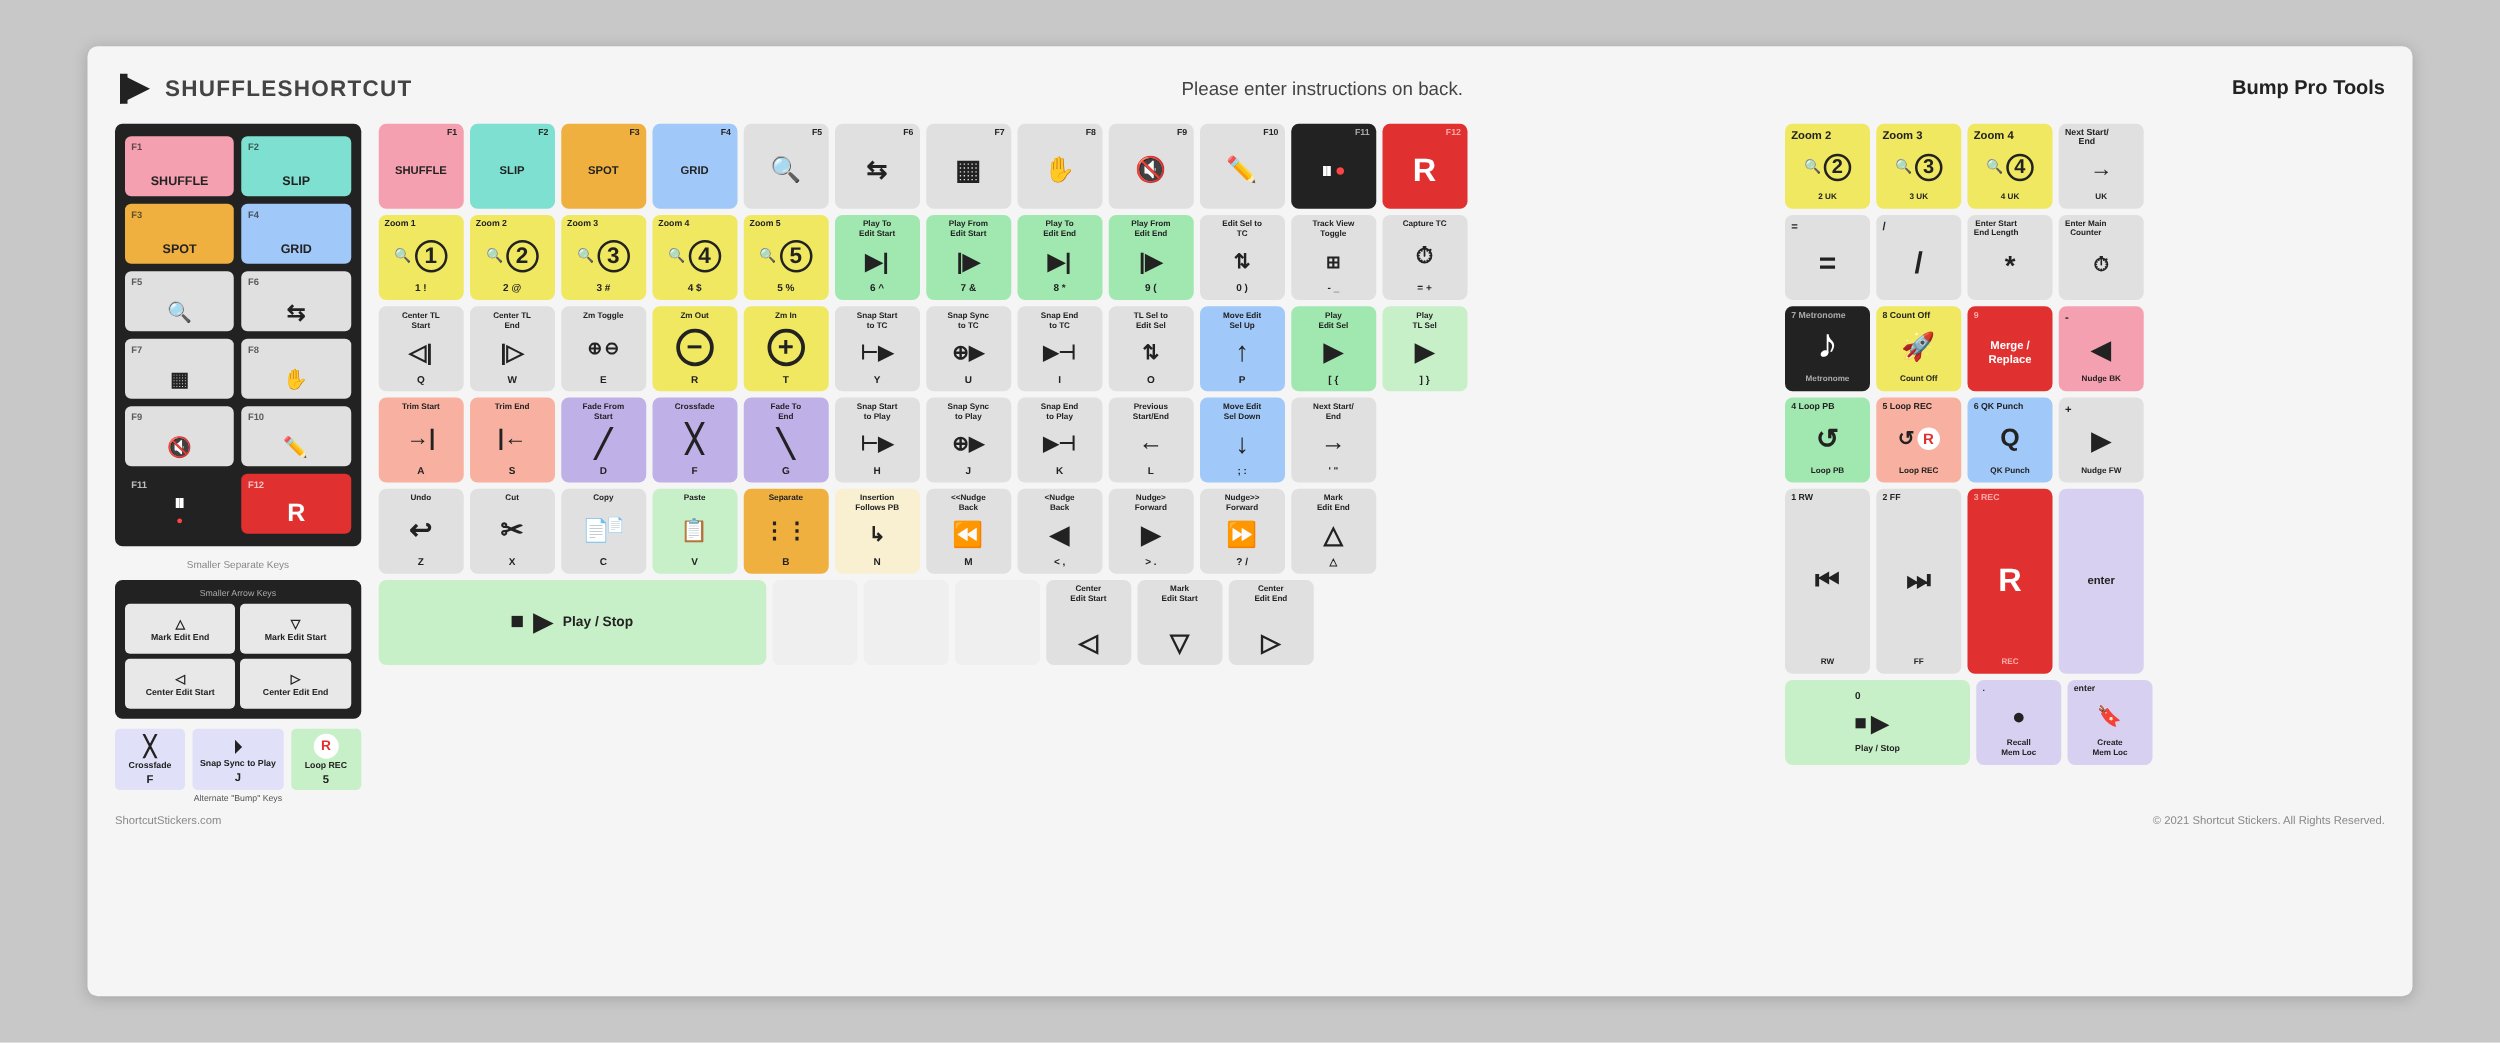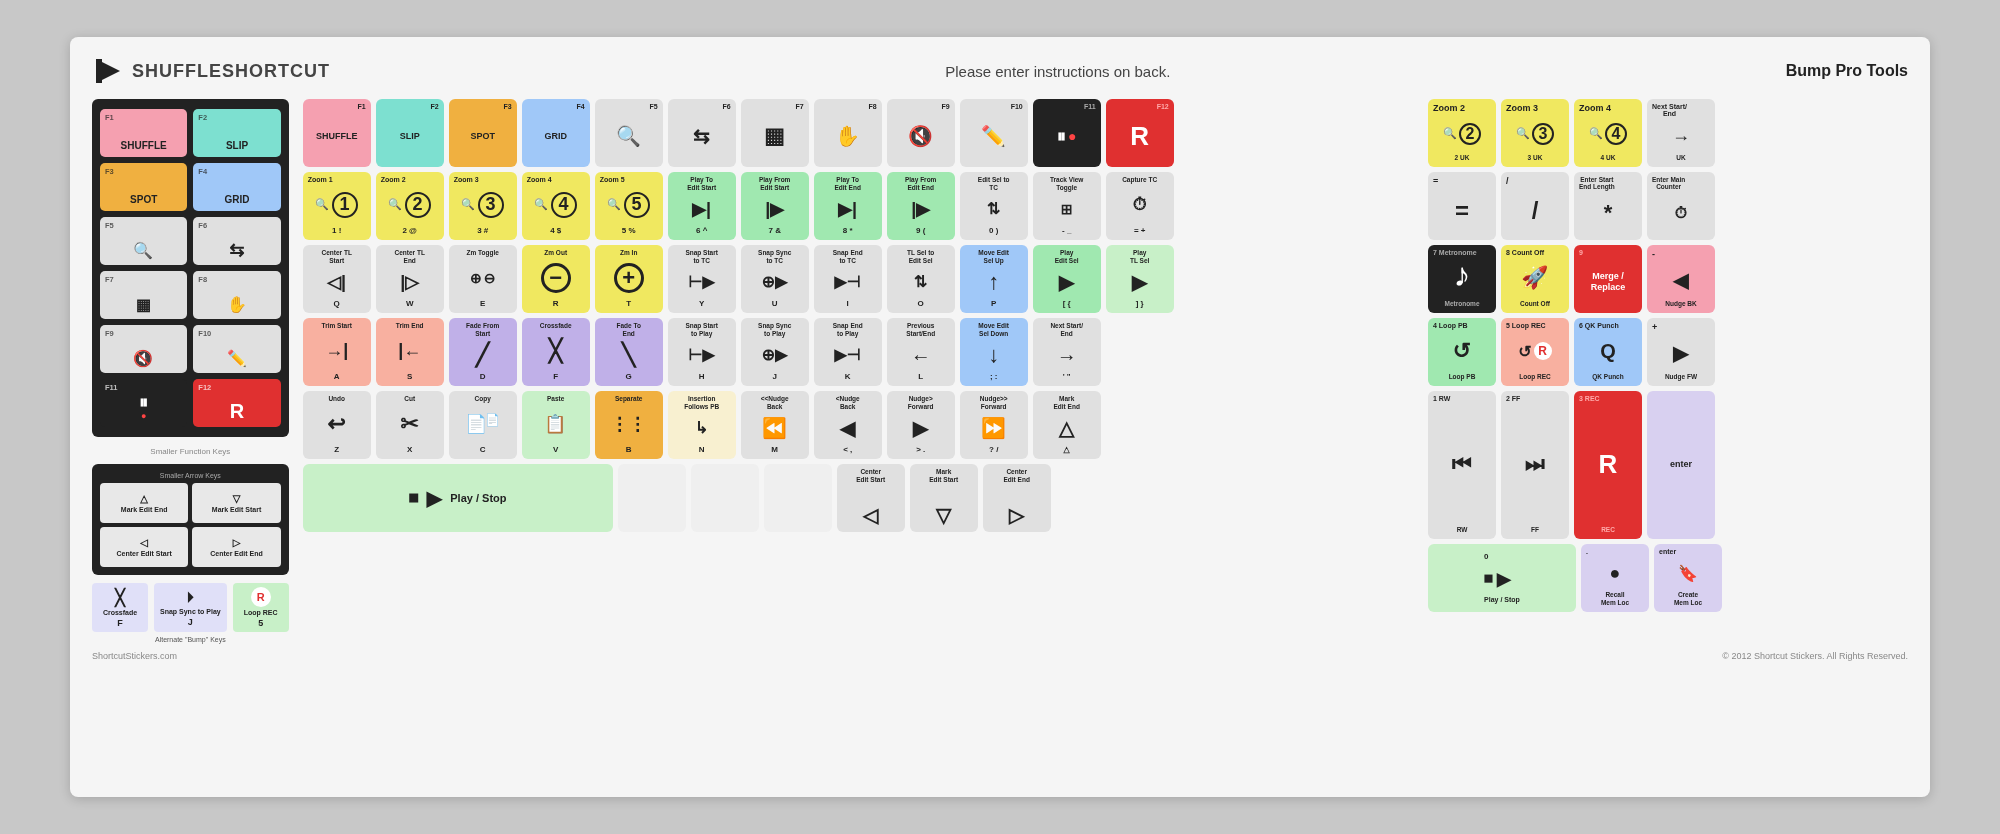--- a/index.html
+++ b/index.html
@@ -347,21 +347,21 @@
         <div class="fkey k-black" style="color:#fff;">
           <span class="fnum">F11</span>
           <span class="ficon" style="font-size:18px;">⏸</span>
           <span style="font-size:9px;color:#f44;">●</span>
         </div>
         <div class="fkey k-red" style="color:#fff;">
           <span class="fnum">F12</span>
           <span class="ficon" style="font-size:20px;font-weight:900;">R</span>
         </div>
       </div>
-      <div class="smaller-func-label">Smaller Function Keys</div>
+      <div class="smaller-func-label">Smaller Separate Keys</div>
 
       <div class="arrow-keys-panel">
         <div class="arrow-keys-label">Smaller Arrow Keys</div>
         <div class="arrow-keys-grid">
           <div class="akey">
             <span class="ak-sym">△</span>
             <span style="font-size:7px;">Mark Edit End</span>
           </div>
           <div class="akey">
             <span class="ak-sym">▽</span>
@@ -916,15 +916,15 @@
           <span class="nplabel">Create<br>Mem Loc</span>
         </div>
       </div>
 
     </div>
 
   </div>
 
   <div class="footer">
     <span>ShortcutStickers.com</span>
-    <span>© 2012 Shortcut Stickers. All Rights Reserved.</span>
+    <span>© 2021 Shortcut Stickers. All Rights Reserved.</span>
   </div>
 </div>
 
 </body></html>

